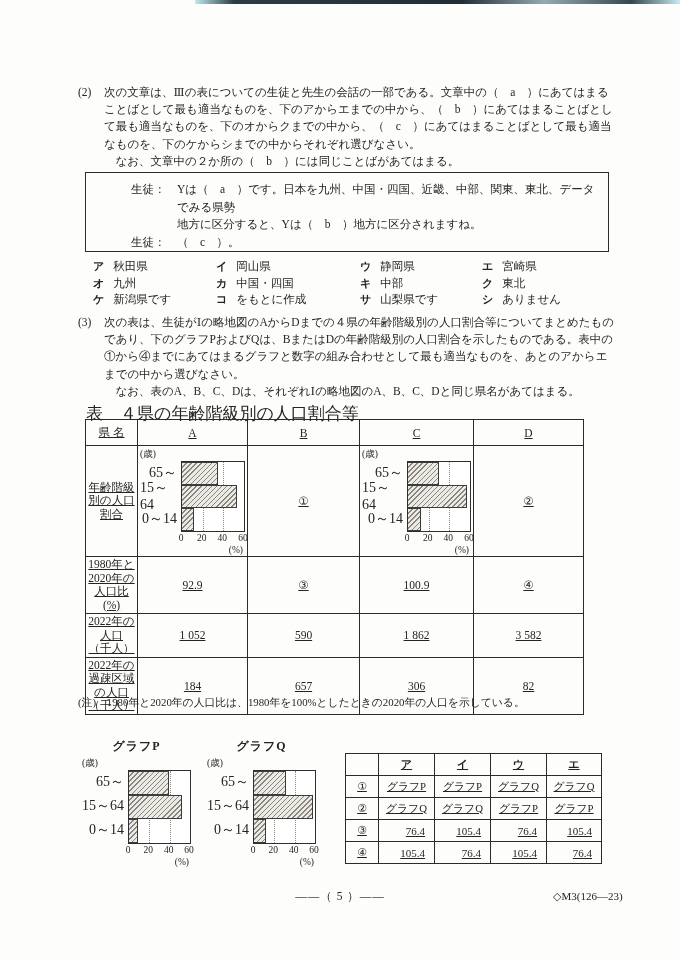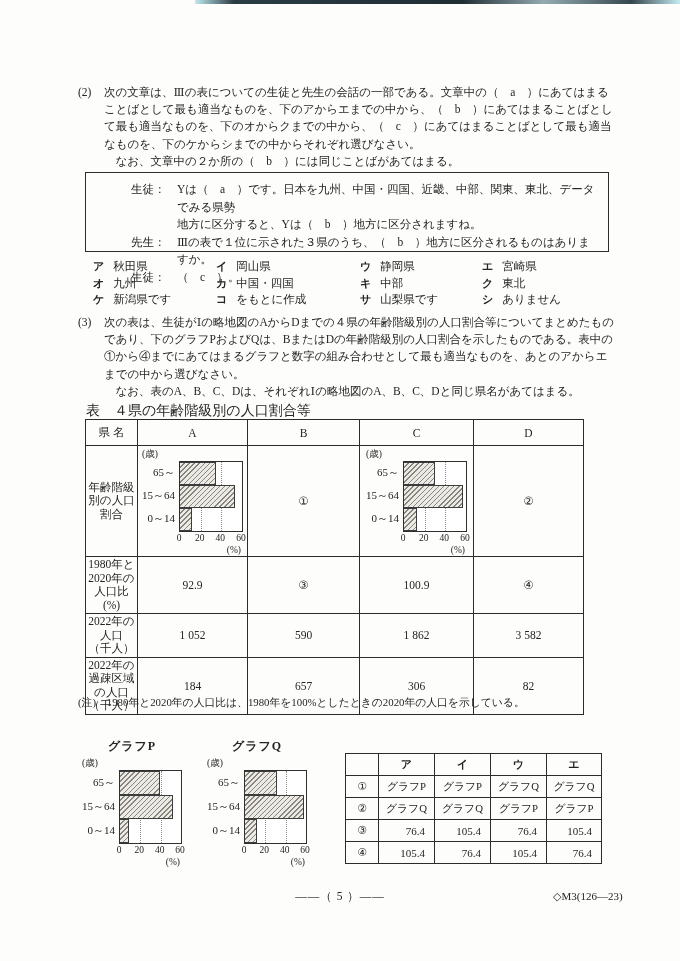--- a/index.html
+++ b/index.html
@@ -19,34 +19,34 @@
   
   .dialog-box{position:absolute;border:1.3px solid #2c2c2c;box-sizing:border-box;
     padding:8px 10px 6px 12px;font-size:11.5px;line-height:17.5px;}
   .dialog-row{display:grid;grid-template-columns:46px 1fr;margin-left:33px;}
   
   .options{position:absolute;font-size:11.5px;line-height:16.5px;}
   .opt-row{display:grid;grid-template-columns:123px 144px 122px 1fr;}
   .opt{display:flex;gap:9px;}
   .opt-key{font-family:"Liberation Sans","DejaVu Sans",sans-serif;font-weight:bold;font-size:11px;}
   
-  .tbl-title{position:absolute;font-size:14px;}
-  table{border-collapse:collapse;}
+  .tbl-title{position:absolute;font-size:17px;}
+  table{border-collapse:collapse;text-decoration:underline;}
   .main-table{position:absolute;}
   .main-table td,.main-table th{border:1.2px solid #2b2b2b;text-align:center;
     vertical-align:middle;font-size:11.5px;font-weight:normal;padding:1px 2px;}
   .row-label{font-size:10.8px;line-height:13.5px;}
   .circled{font-family:"DejaVu Sans","Liberation Sans",sans-serif;font-size:12.5px;}
   
   .chart{display:inline-block;text-align:left;}
   .g-title{text-align:center;font-size:12px;font-weight:bold;margin-bottom:2px;letter-spacing:1px;}
   .c-grid{display:flex;align-items:flex-start;}
   .c-labels{display:flex;flex-direction:column;align-items:flex-end;padding-right:4px;}
   .c-unit-y{height:13px;font-size:9.5px;align-self:flex-start;}
-  .c-ylab{display:flex;align-items:center;font-size:11px;}
+  .c-ylab{display:flex;align-items:center;font-size:14px;}
   .c-spacer{height:13px;}
   .c-plot{position:relative;border:1.2px solid #2f2f2f;box-sizing:content-box;background:#fff;}
   .c-grid-line{position:absolute;top:0;bottom:0;width:0;border-left:1px dotted #8a8a84;}
   .c-bar{position:relative;box-sizing:border-box;border:1px solid #3c3c3c;border-left:none;
     background-color:#eceae4;
     background-image:repeating-linear-gradient(135deg,rgba(0,0,0,0) 0px,rgba(0,0,0,0) 2.6px,#87857d 2.6px,#87857d 3.6px);}
   .c-xticks{position:relative;height:12px;margin-top:1px;}
   .c-xtick{position:absolute;transform:translateX(-50%);font-size:9.5px;top:0;}
   .c-unit-x{text-align:right;font-size:9.5px;padding-right:2px;}
   
@@ -73,24 +73,20 @@
     <div class="q-num">(2)</div>
     <div class="pre">次の文章は、Ⅲの表についての生徒と先生の会話の一部である。文章中の（　a　）にあてはまることばとして最も適当なものを、下のアからエまでの中から、（　b　）にあてはまることばとして最も適当なものを、下のオからクまでの中から、（　c　）にあてはまることばとして最も適当なものを、下のケからシまでの中からそれぞれ選びなさい。
 　なお、文章中の２か所の（　b　）には同じことばがあてはまる。</div>
   </div>
 
   <div class="dialog-box" style="left:85px;top:172px;width:524px;height:80px;">
     <div class="dialog-row">
       <div>生徒：</div>
       <div class="pre">Yは（　a　）です。日本を九州、中国・四国、近畿、中部、関東、東北、データでみる県勢
 地方に区分すると、Yは（　b　）地方に区分されますね。</div>
-    </div>
-    <div class="dialog-row">
-      <div>先生：</div>
-      <div class="pre">Ⅲの表で１位に示された３県のうち、（　b　）地方に区分されるものはありますか。</div>
     </div>
     <div class="dialog-row">
       <div>生徒：</div>
       <div class="pre">（　c　）。</div>
     </div>
   </div>
 
   <div class="options" style="left:93px;top:258px;width:520px;">
     <div class="opt-row">
       <div class="opt">

